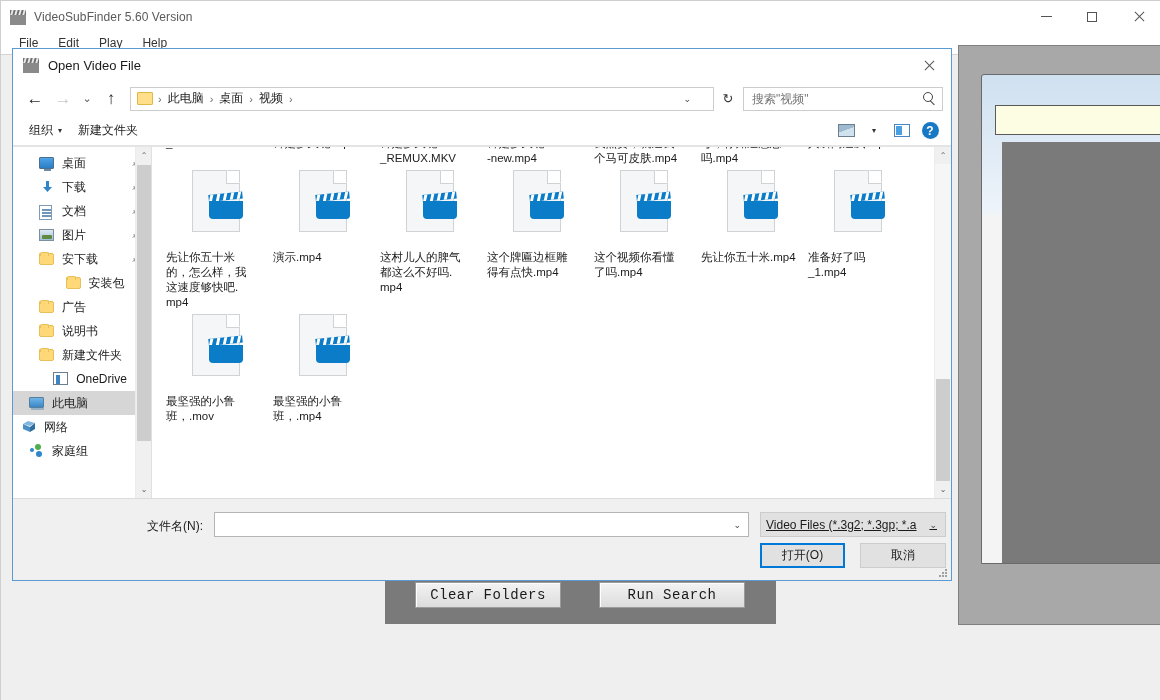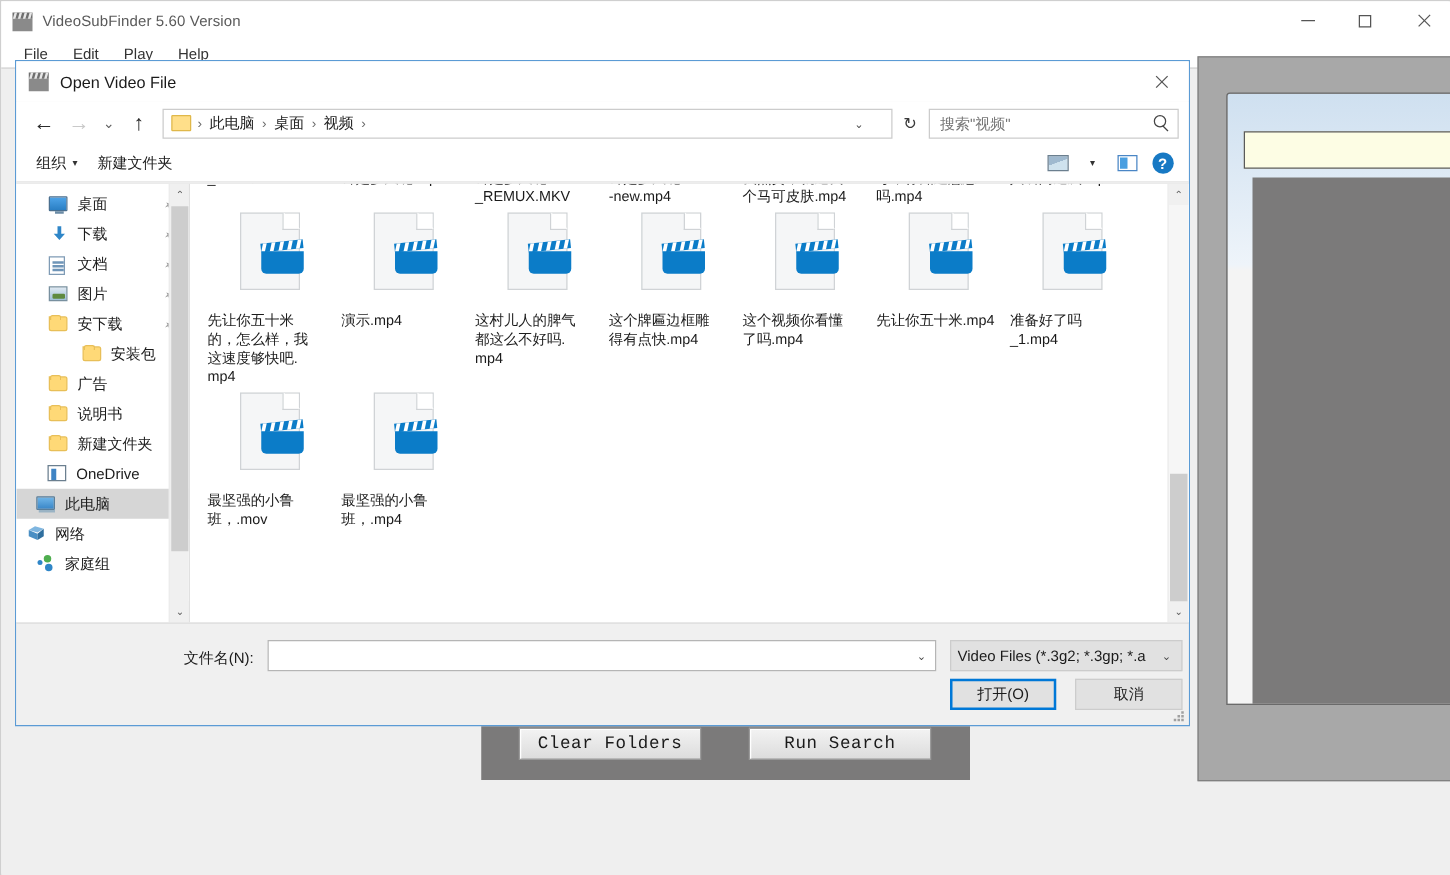--- a/index.html
+++ b/index.html
@@ -313,21 +313,21 @@
   }
   .fname-input input {
     flex: 1; border: none; outline: none; font-size: 12px; background: transparent;
     font-family: "Liberation Sans", sans-serif; color: #1b1b1b;
   }
   .dd-caret { font-size: 9px; color: #444; padding-right: 3px; }
   .filter-combo {
     position: absolute; left: 747px; top: 13px; width: 186px; height: 25px;
     background: #e1e1e1; border: 1px solid #cccccc;
     display: flex; align-items: center; padding: 0 5px;
-    font-size: 12px; color: #1b1b1b; overflow: hidden; white-space: nowrap;
+    font-size: 12px; color: #1b1b1b; overflow: hidden; white-space: nowrap; text-decoration: underline;
   }
   .filter-combo span.txt { flex: 1; overflow: hidden; }
   .btn {
     position: absolute; top: 44px; height: 25px;
     display: flex; align-items: center; justify-content: center;
     font-size: 12px; color: #1b1b1b; background: #e1e1e1; border: 1px solid #cccccc;
   }
   .btn.primary { left: 747px; width: 85px; border: 2px solid #0078d7; background: #e1e1e1; }
   .btn.cancel { left: 847px; width: 86px; }
   .resize-grip { position: absolute; right: 3px; bottom: 2px; width: 10px; height: 10px; }
@@ -523,21 +523,21 @@
                 <span class="ic-folder" style="position: absolute; left: 0px; top: 2px;"></span>
               </span>
               <span>说明书</span>
             </div>
             <div class="tree-item" style="padding-left: 26px;">
               <span class="ti-icon">
                 <span class="ic-folder" style="position: absolute; left: 0px; top: 2px;"></span>
               </span>
               <span>新建文件夹</span>
             </div>
-            <div class="tree-item" style="padding-left: 25px;">
+            <div class="tree-item" style="padding-left: 16px; justify-content: center;">
               <span class="ti-icon">
                 <span class="ic-onedrive" style="position: absolute; left: 0px; top: 1px;"></span>
               </span>
               <span>OneDrive</span>
             </div>
             <div class="tree-item selected" style="padding-left: 16px;">
               <span class="ti-icon">
                 <span class="ic-pc" style="position: absolute; left: 0px; top: 2px;"></span>
               </span>
               <span>此电脑</span>

